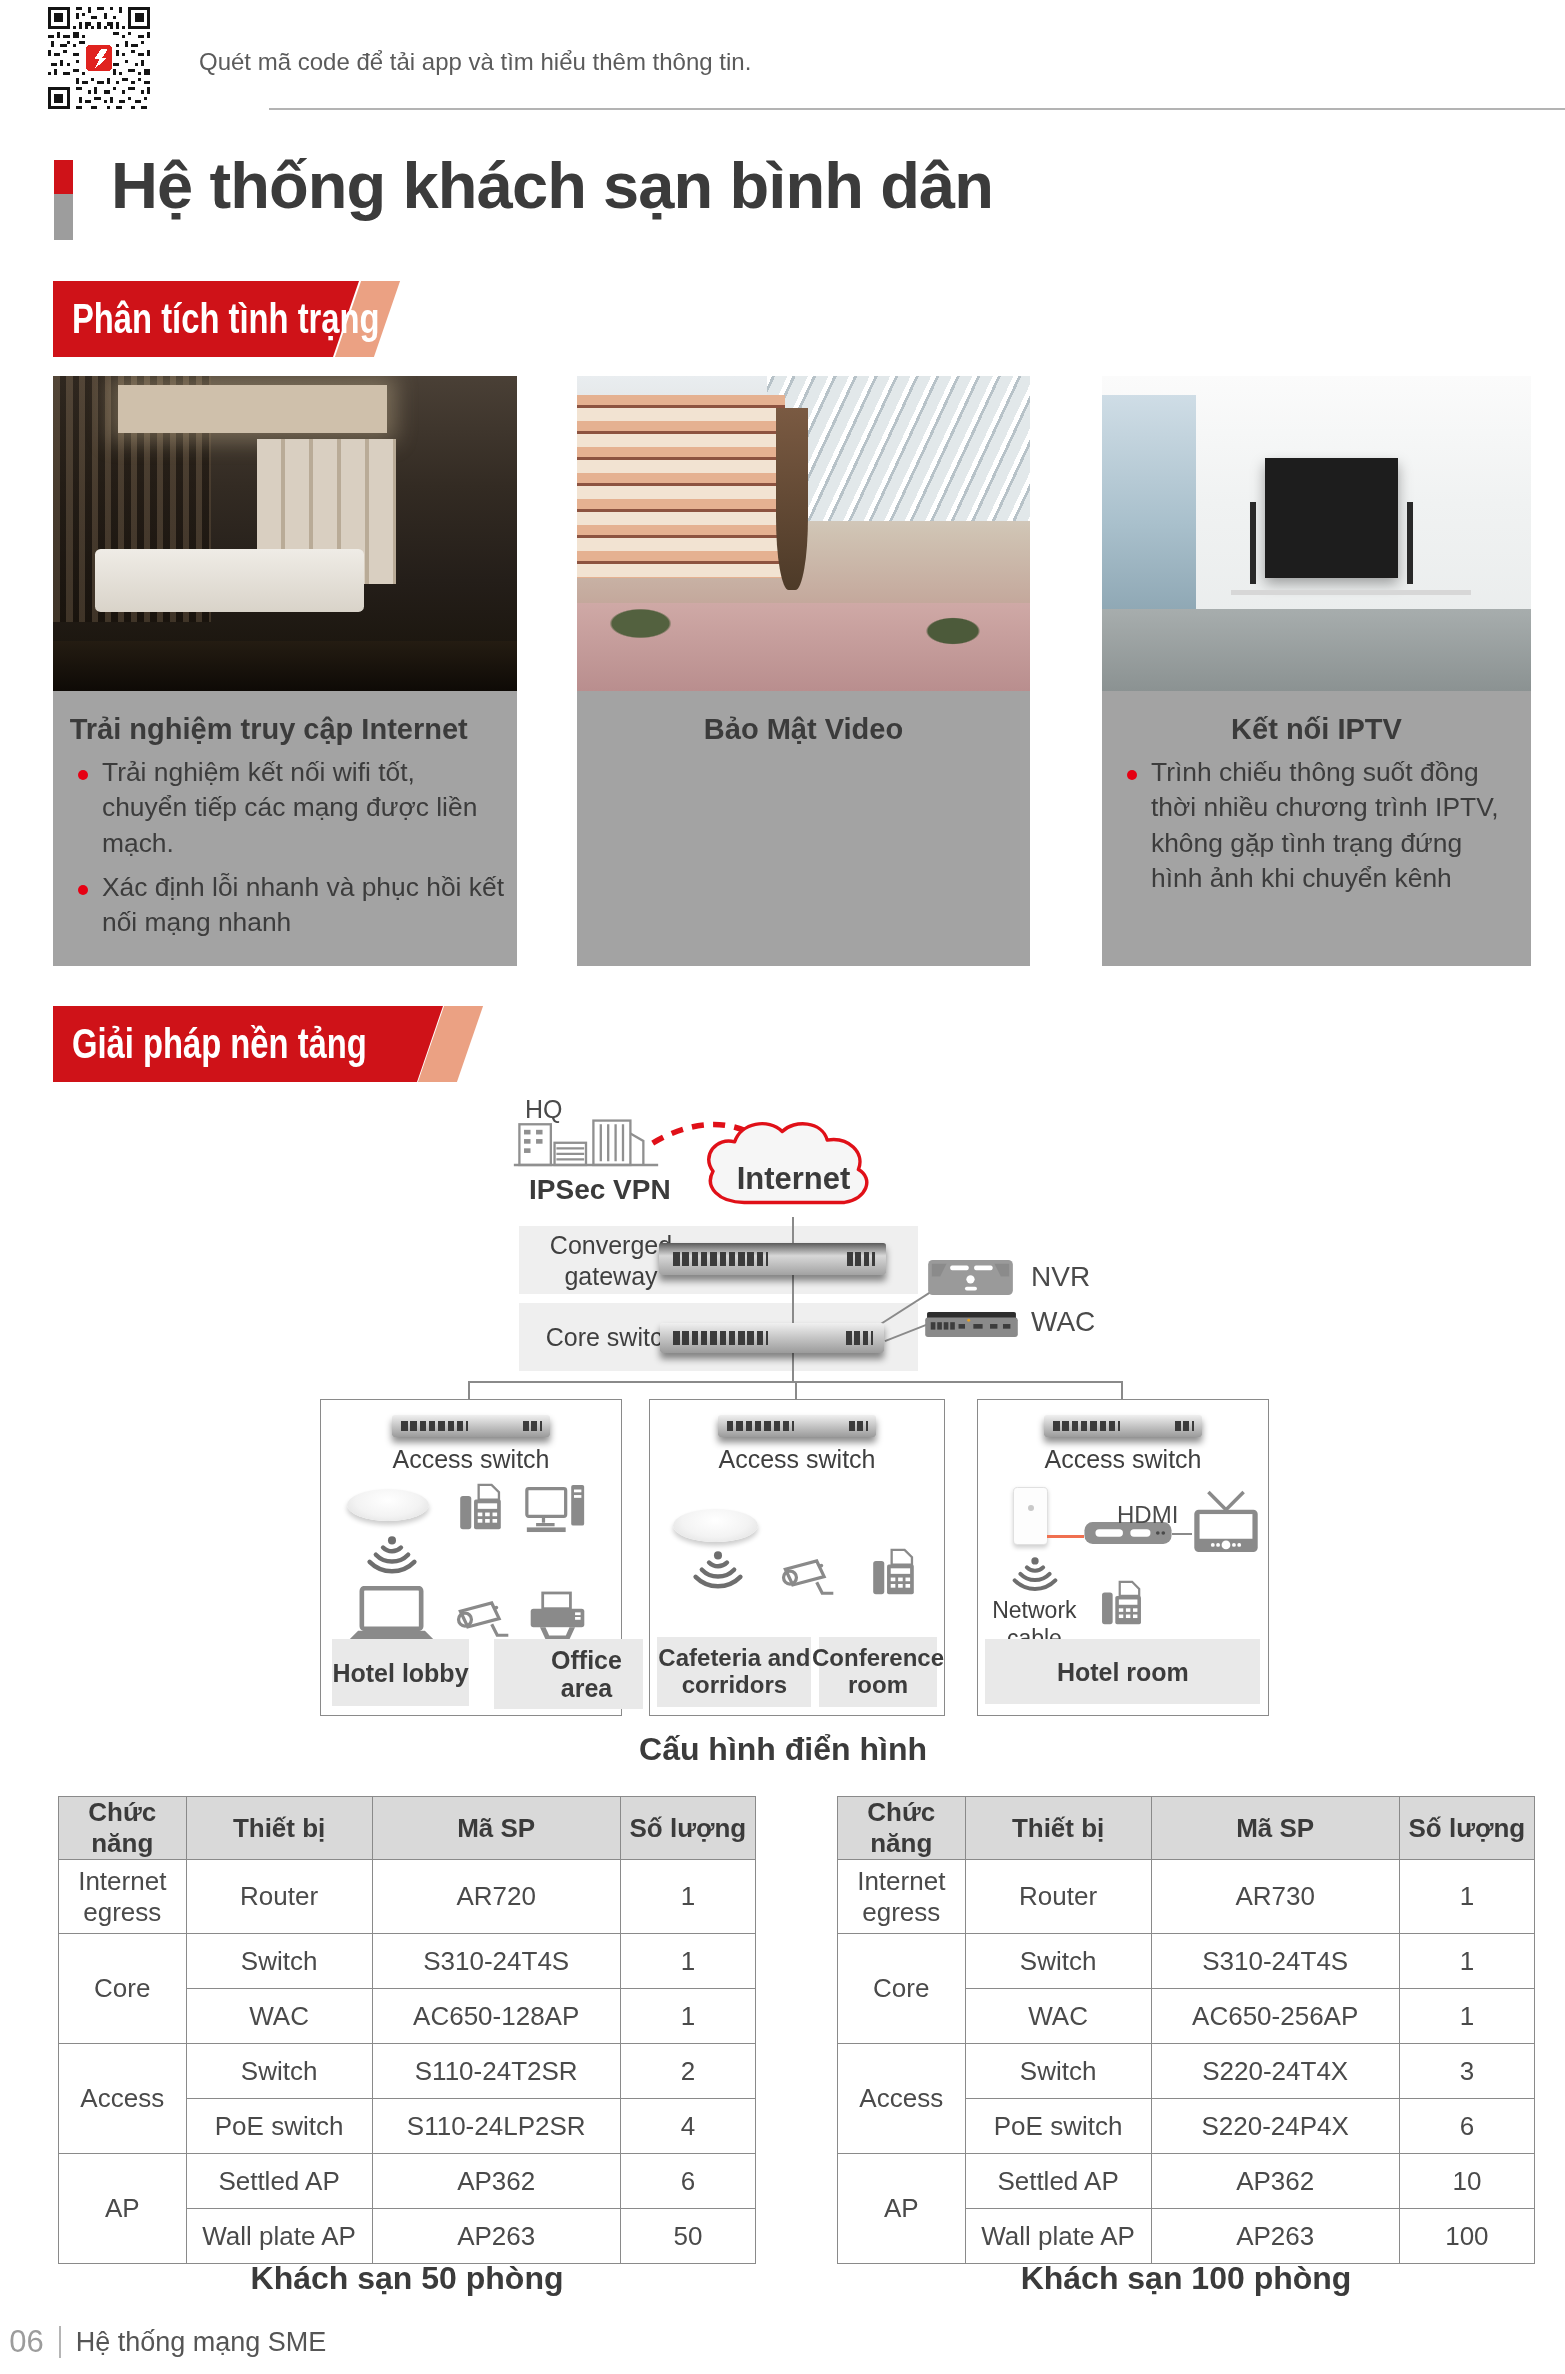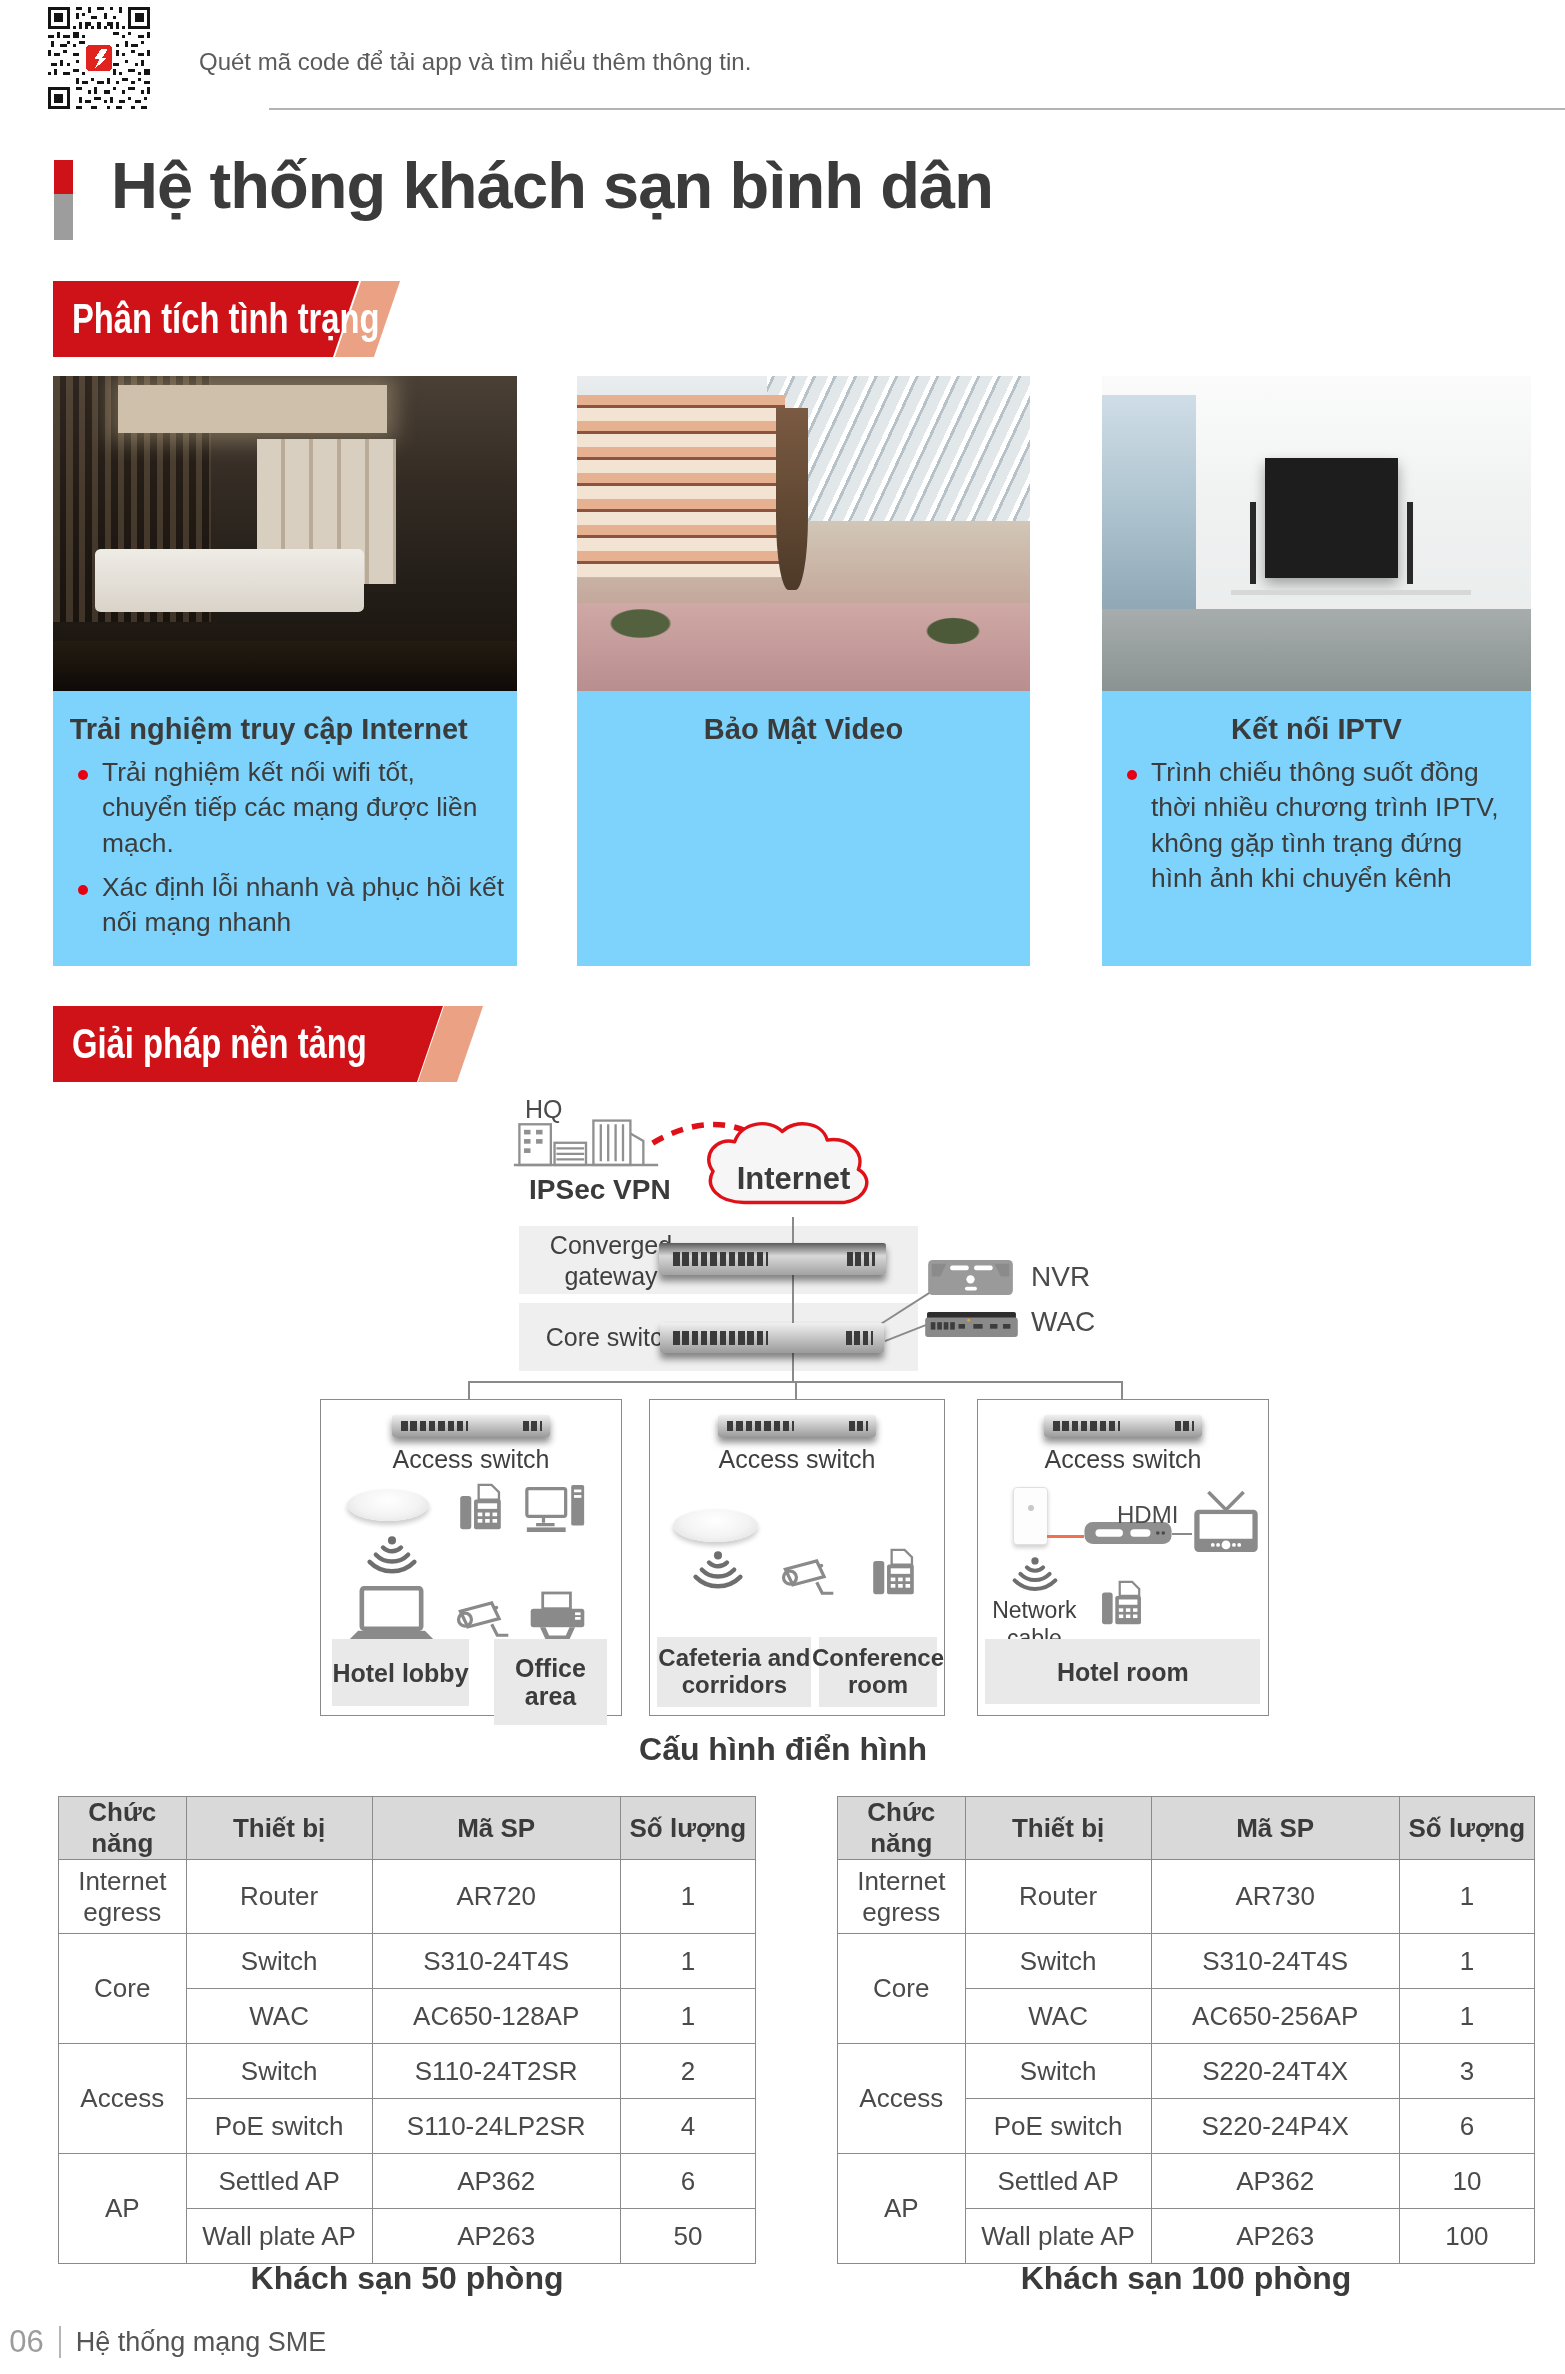--- a/index.html
+++ b/index.html
@@ -54,21 +54,21 @@
 
   .p3{background:linear-gradient(180deg,#fbfbfb 0%,#f0f2f2 40%,#e7eaea 100%);}
   .p3 .window{left:0;top:6%;width:22%;height:74%;background:linear-gradient(180deg,#cfdde6 0%,#a9c0cc 55%,#8aa3b0 100%);}
   .p3 .tv{left:38%;top:26%;width:31%;height:38%;background:#1d1d1d;box-shadow:0 5.6px 13px rgba(0,0,0,.35);}
   .p3 .spk1{left:34.5%;top:40%;width:1.5%;height:26%;background:#2a2a2a;}
   .p3 .spk2{left:71%;top:40%;width:1.5%;height:26%;background:#2a2a2a;}
   .p3 .shelf{left:30%;top:68%;width:56%;height:4.6px;background:#d7d7d7;}
   .p3 .sofa{left:0;bottom:0;width:100%;height:26%;background:linear-gradient(180deg,#a7adad,#8b9292);}
 
   
-  .panel{top:691px;height:275px;background:#7dd3fc;color:#3c3c3c;}
+  .panel{top:691px;height:275px;background:#a3a3a3;color:#3c3c3c;}
   .panel h3{margin:22px 16.7px 9.3px 16.7px;font-size:29px;font-weight:bold;color:#3b3b3b;}
   .panel.centered h3{text-align:center;}
   .panel ul{list-style:none;margin:5.6px 0 0 0;padding:0 13px 0 21px;}
   .panel li{position:relative;padding-left:28px;font-size:26.4px;line-height:1.33;margin-bottom:9.3px;}
   .panel li::before{content:"";position:absolute;left:3.7px;top:15px;width:10.2px;height:10.2px;border-radius:50%;background:#e60013;}
 
   
   .dg-label{color:#3f3f3f;font-size:25px;}
   .band{background:#efefef;}
   .band-gw{left:519px;top:1226px;width:399px;height:68px;}
@@ -349,21 +349,21 @@
       <rect x="4" y="19" width="58" height="20" rx="3" fill="#8a8a8a"></rect>
       <rect x="52" y="23" width="6" height="3" fill="#ffffff"></rect>
         <rect x="52" y="28" width="6" height="3" fill="#ffffff"></rect>
       <polygon points="14,39 52,39 46,52 20,52" fill="#8a8a8a"></polygon>
       <polygon points="20,39 46,39 42,48 24,48" fill="#ffffff"></polygon>
     </svg>
 
     <div class="zone" style="left:11px;top:239px;width:137px;height:67px;text-align:center;">
       <span>Hotel lobby</span>
     </div>
-    <div class="zone" style="left:173px;top:239px;width:113px;height:86px;">
+    <div class="zone" style="left:173px;top:239px;width:113px;height:70px;padding-left:36px;">
       <span>Office area</span>
     </div>
   </div>
 
   <div class="abs access-box box2">
     <div class="rack"></div>
     <div class="as-label">Access switch</div>
 
     <div class="ap-disc" style="left:23px;top:109px;width:85px;height:33px;"></div>
 

